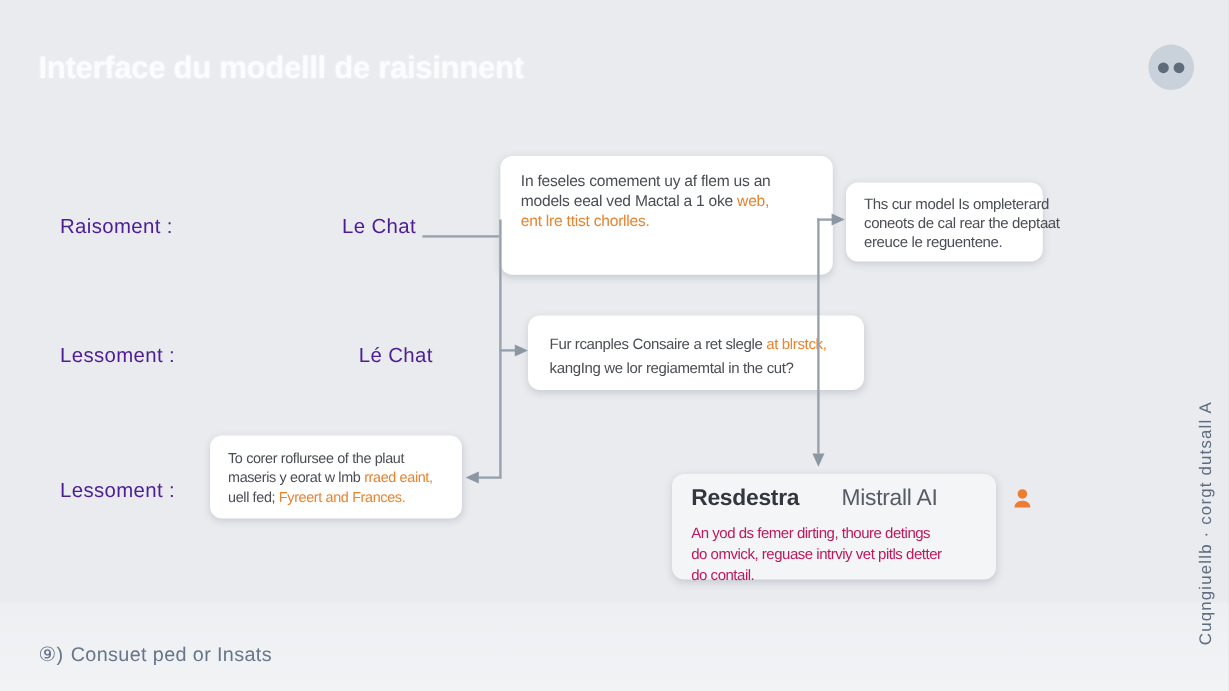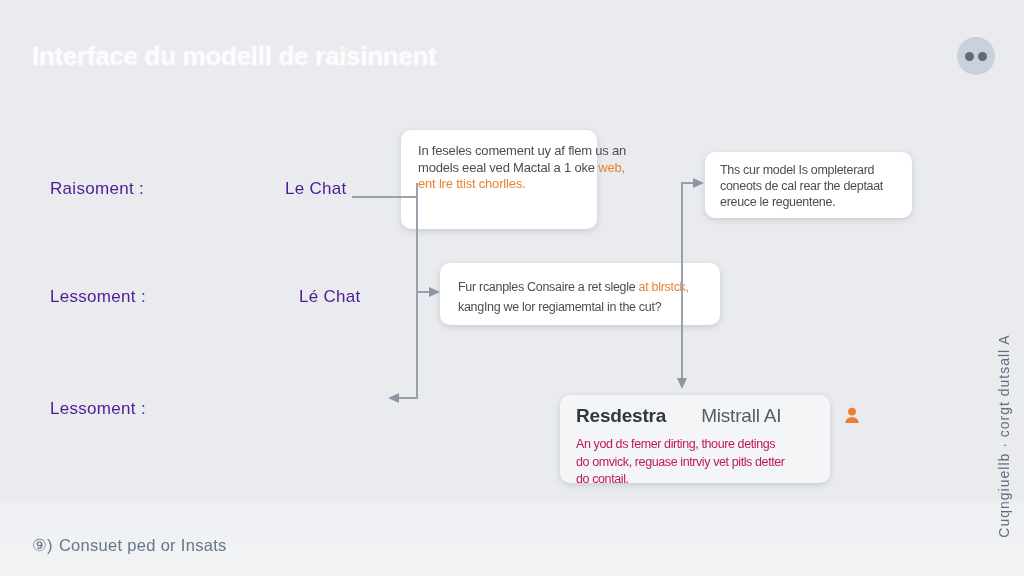--- a/index.html
+++ b/index.html
@@ -30,23 +30,23 @@
   }
 
   .card {
     position:absolute; background:#ffffff; border-radius:10px;
     box-shadow:0 2px 6px rgba(105,115,130,0.25);
     color:#4a4e54; box-sizing:border-box;
   }
   .card .ln { white-space:nowrap; }
   .orange { color:#e8832f; }
 
-  .card-top   { left:401px; top:130px; width:196px; height:99px;
+  .card-top   { left:417px; top:130px; width:277px; height:99px;
                 padding:13px 2px 0 17px; font-size:13px; line-height:16.5px; letter-spacing:-0.2px; }
-  .card-right { left:705px; top:152px; width:207px; height:66px;
+  .card-right { left:705px; top:152px; width:164px; height:66px;
                 padding:10px 6px 0 15px; font-size:12.5px; line-height:16px; letter-spacing:-0.3px; }
   .card-mid   { left:440px; top:263px; width:280px; height:62px;
                 padding:14px 4px 0 18px; font-size:12.5px; line-height:20px; letter-spacing:-0.3px; }
   .card-bl    { left:175px; top:363px; width:210px; height:69px;
                 padding:11px 4px 0 15px; font-size:12px; line-height:16px; letter-spacing:-0.3px; }
 
   .card-res   { left:560px; top:395px; width:270px; height:88px;
                 background:#f4f5f7; padding:10px 14px 0 16px; }
   .card-res .hdr { display:flex; align-items:center; font-size:19px; letter-spacing:-0.2px;gap:30px; }
   .card-res .hdr .bold { font-weight:bold; color:#32373d; }
@@ -116,20 +116,25 @@
     <div class="ln">Ths cur model Is ompleterard</div>
     <div class="ln">coneots de cal rear the deptaat</div>
     <div class="ln">ereuce le reguentene.</div>
   </div>
 
   <div class="card card-mid">
     <div class="ln"><span>Fur rcanples Consaire a ret slegle </span><span class="orange">at blrstck,</span></div>
     <div class="ln">kangIng we lor regiamemtal in the cut?</div>
   </div>
 
+  <div class="card card-bl">
+    <div class="ln">To corer roflursee of the plaut</div>
+    <div class="ln"><span>maseris y eorat w lmb </span><span class="orange">rraed eaint,</span></div>
+    <div class="ln"><span>uell fed; </span><span class="orange">Fyreert and Frances.</span></div>
+  </div>
 
   <div class="card card-res">
     <div class="hdr">
       <span class="bold">Resdestra</span>
         <span class="rest"> Mistrall AI</span>
       <span class="spacer"></span>
       <span style="display:inline-flex;">
         <svg width="22" height="22" viewBox="0 0 24 24">
           <circle cx="12" cy="7.2" r="4.3" fill="#ed7d31"></circle>
           <path d="M4.8 19.5 C4.8 15.5 8 13.4 12 13.4 C16 13.4 19.2 15.5 19.2 19.5 Z" fill="#ed7d31"></path>

